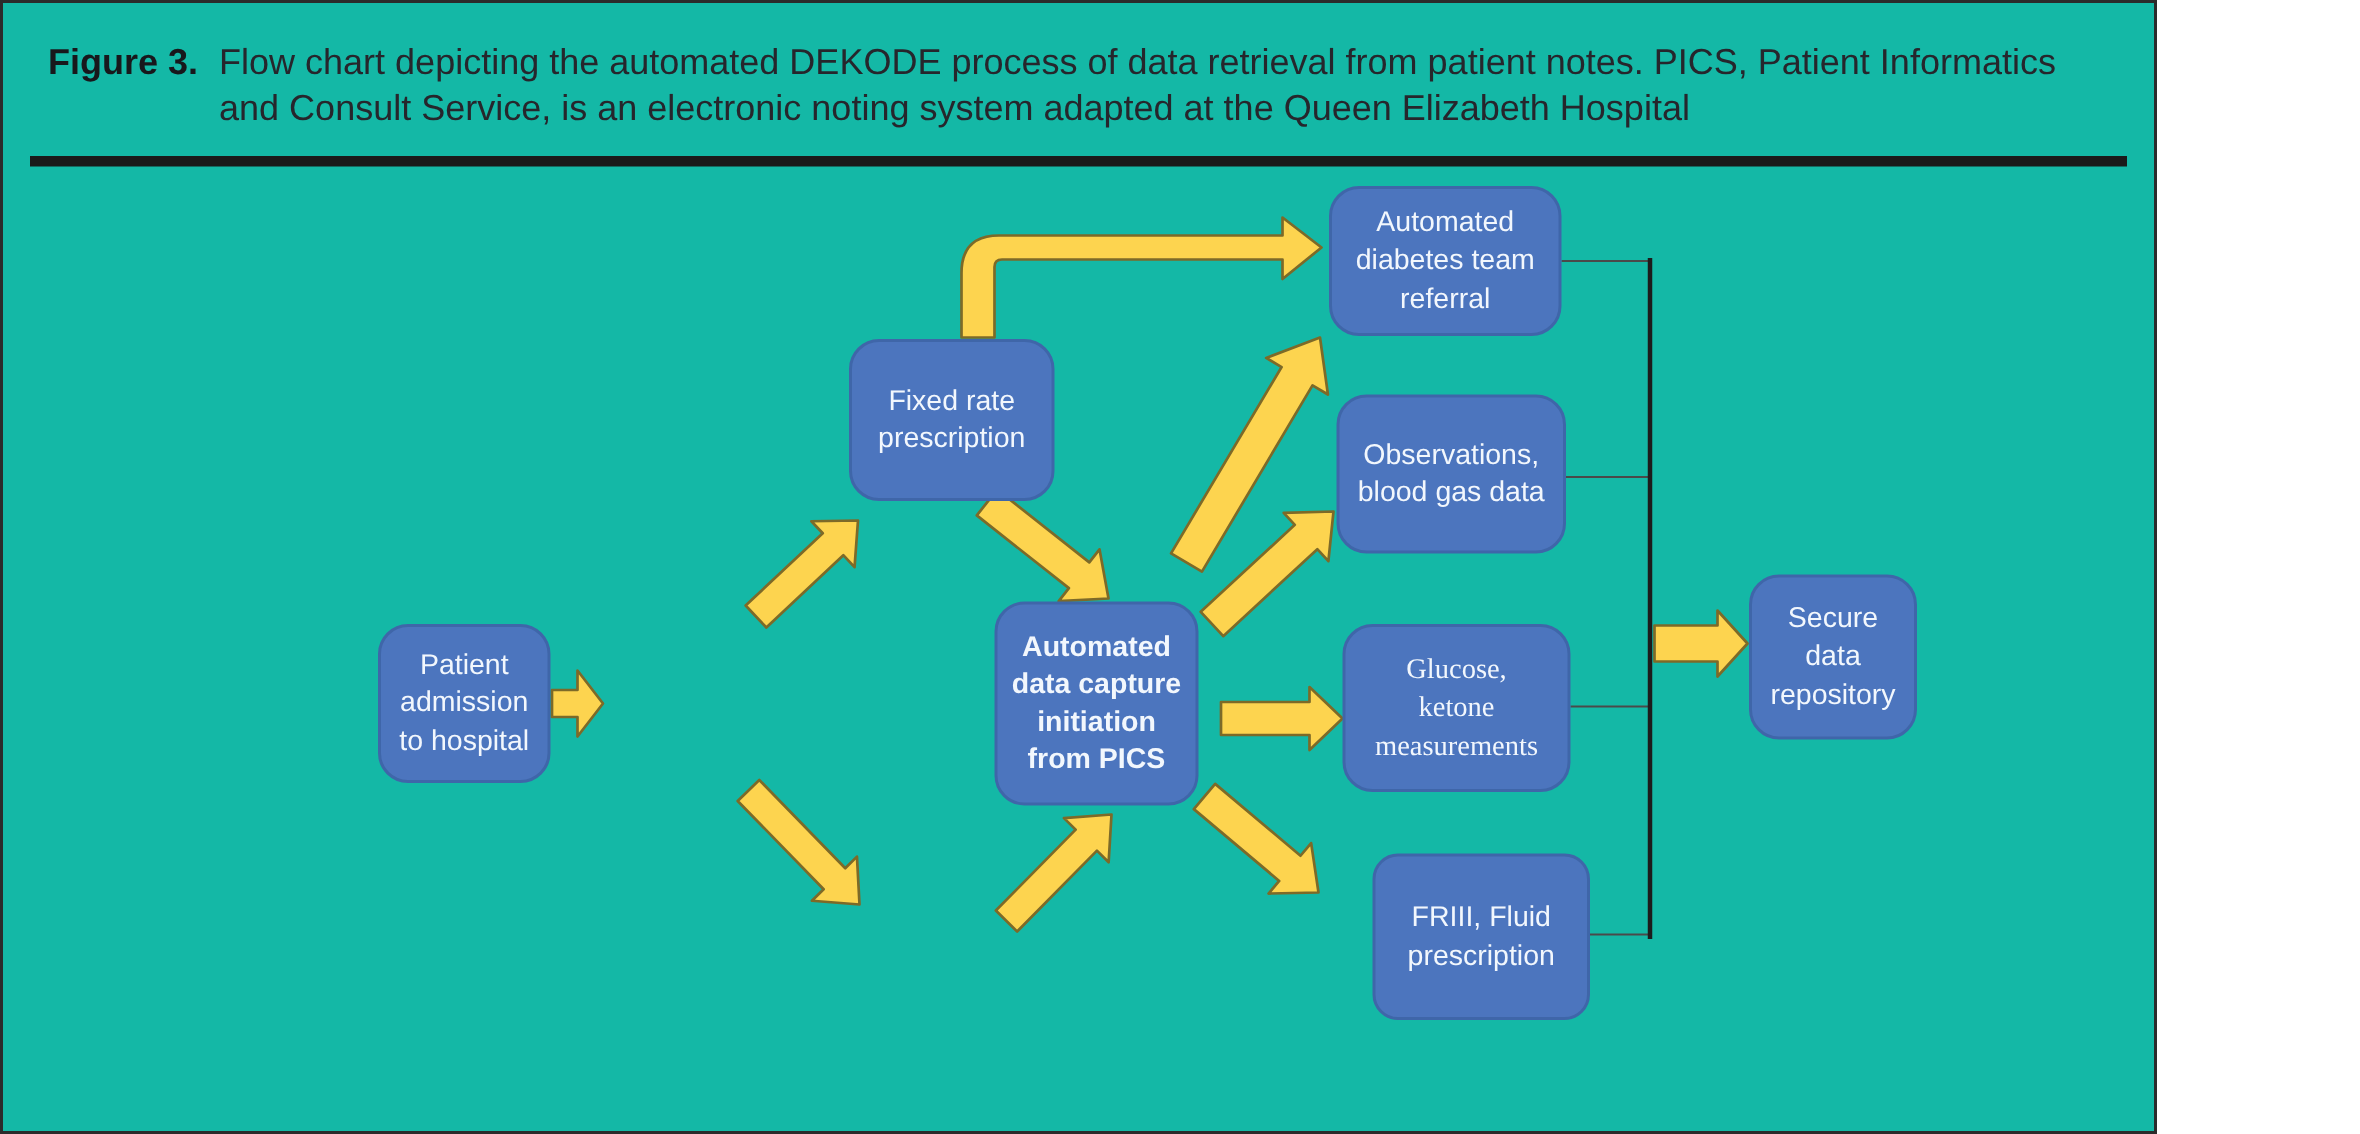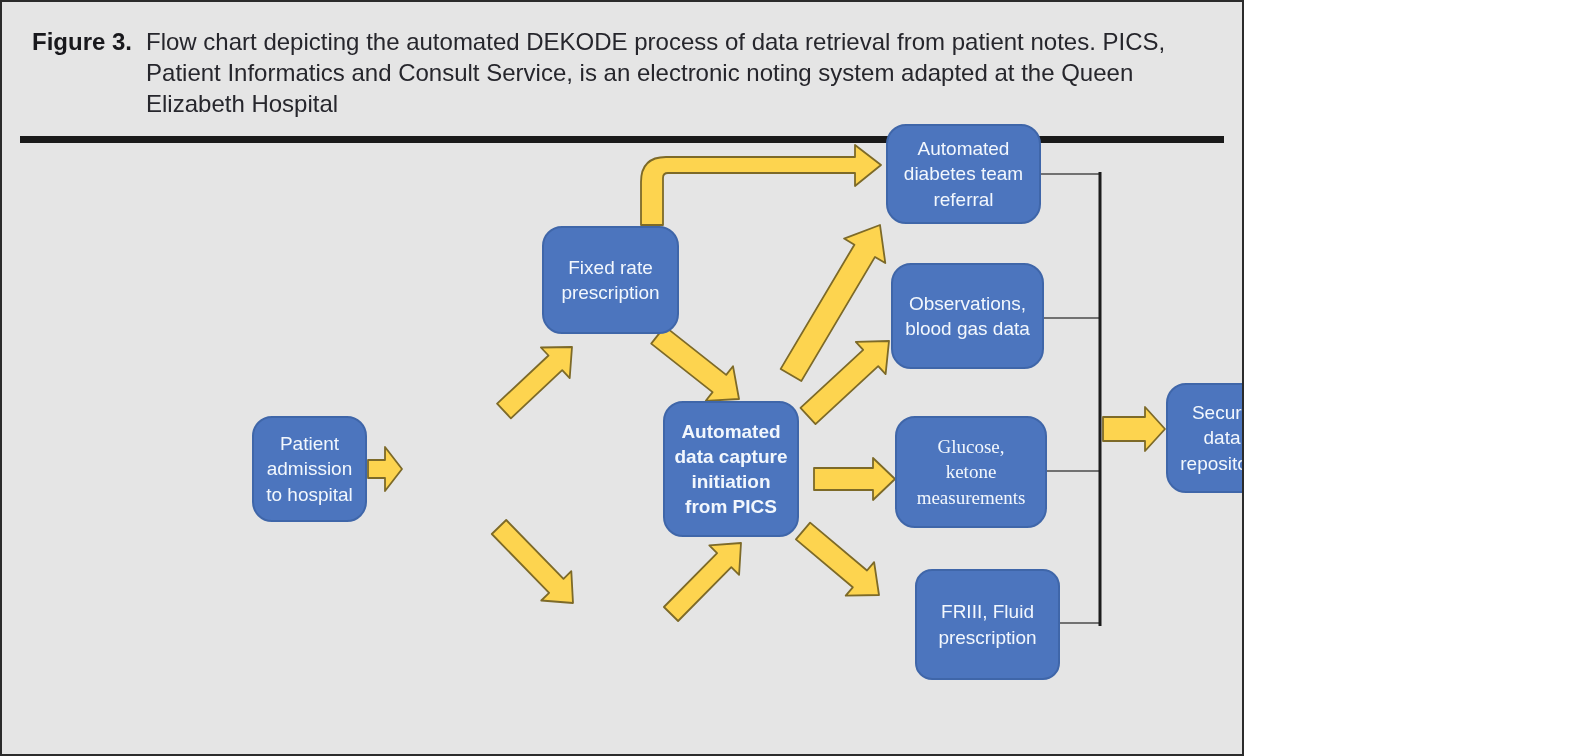--- a/index.html
+++ b/index.html
@@ -4,21 +4,21 @@
 <style>
   :root{
     --box-fill:#4c75be; --box-border:#3f66a9; --box-text:#f2f7fd;
     --arrow-fill:#fdd44f; --arrow-stroke:#7d6a28;
     --line-color:#1c1c1c; --connector-color:#4a4a4a;
     --caption-color:#26262c; --frame-color:#2b2b2b;
   }
   *{box-sizing:border-box;margin:0;padding:0;}
   body{background:#ffffff;font-family:"Liberation Sans",sans-serif;}
   .figure{
-    position:relative;width:1244px;height:756px;background:#e5e5e5;
+    position:relative;width:1438px;height:756px;background:#14b8a6;
     border:2px solid var(--frame-color);overflow:hidden;
   }
   .caption{
     display:flex;align-items:flex-start;gap:14px;
     padding:24px 30px 0 30px;color:var(--caption-color);
     font-size:24px;line-height:1.3;
   }
   .caption-label{font-weight:bold;color:#18181c;white-space:nowrap;}
   .caption-text{max-width:1360px;}
   .rule{height:7px;background:#1a1a1a;margin:16px 18px 0 18px;}
@@ -68,21 +68,21 @@
       <path class="thin-line" d="M1039,172 H1097"></path>
       <path class="thin-line" d="M1042,316 H1097"></path>
       <path class="thin-line" d="M1045,469 H1097"></path>
       <path class="thin-line" d="M1042,621 H1097"></path>
       <path class="thick-line" d="M1098,170 V624"></path>
     </svg>
 
     <div class="node" style="left:250px;top:414px;width:115px;height:106px;">
       <span>Patient admission to hospital</span>
     </div>
-    <div class="node" style="left:540px;top:224px;width:137px;height:108px;justify-content:center;">
+    <div class="node" style="left:564px;top:224px;width:137px;height:108px;justify-content:center;">
       <span>Fixed rate prescription</span>
     </div>
     <div class="node" style="left:661px;top:399px;width:136px;height:136px;font-weight:bold;">
       <span>Automated data capture initiation from PICS</span>
     </div>
     <div class="node" style="left:884px;top:122px;width:155px;height:100px;">
       <span>Automated diabetes team referral</span>
     </div>
     <div class="node" style="left:889px;top:261px;width:153px;height:106px;">
       <span>Observations, blood gas data</span>

